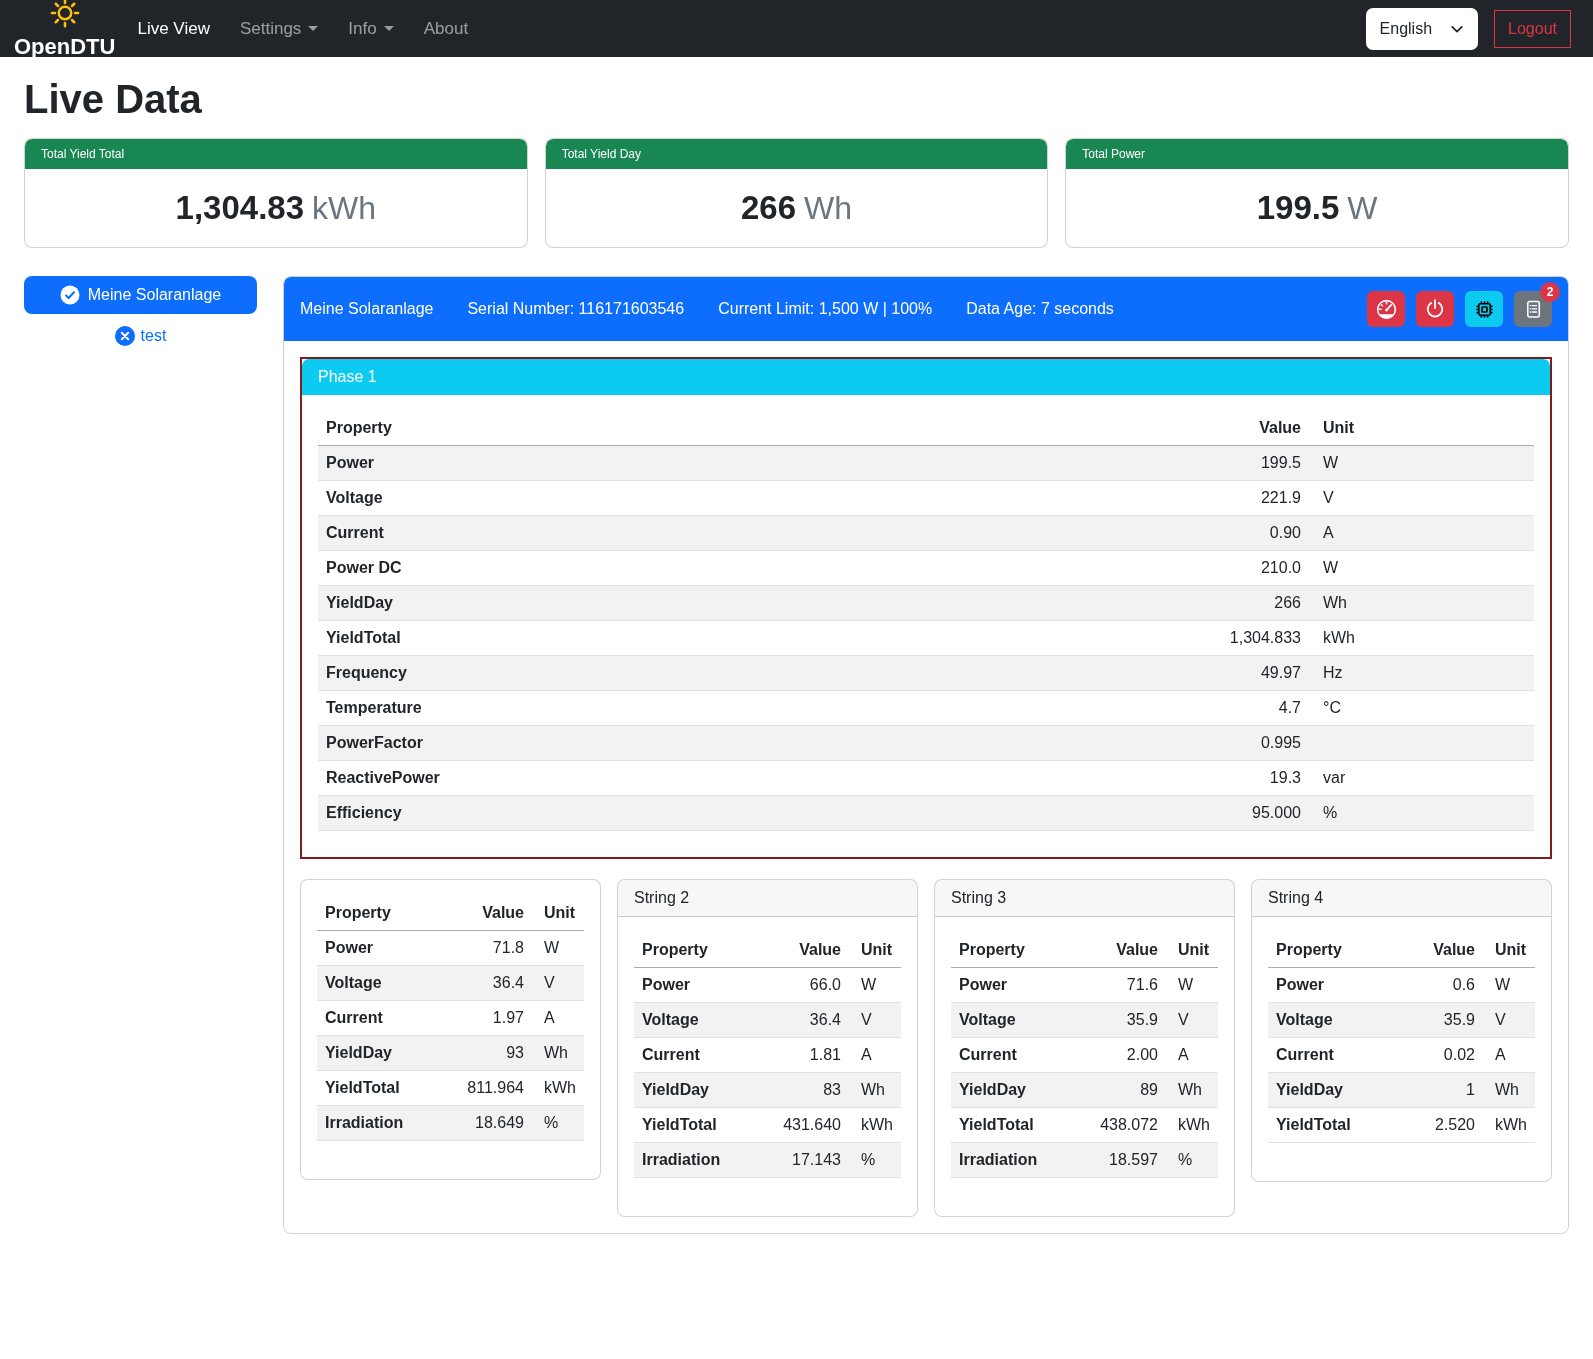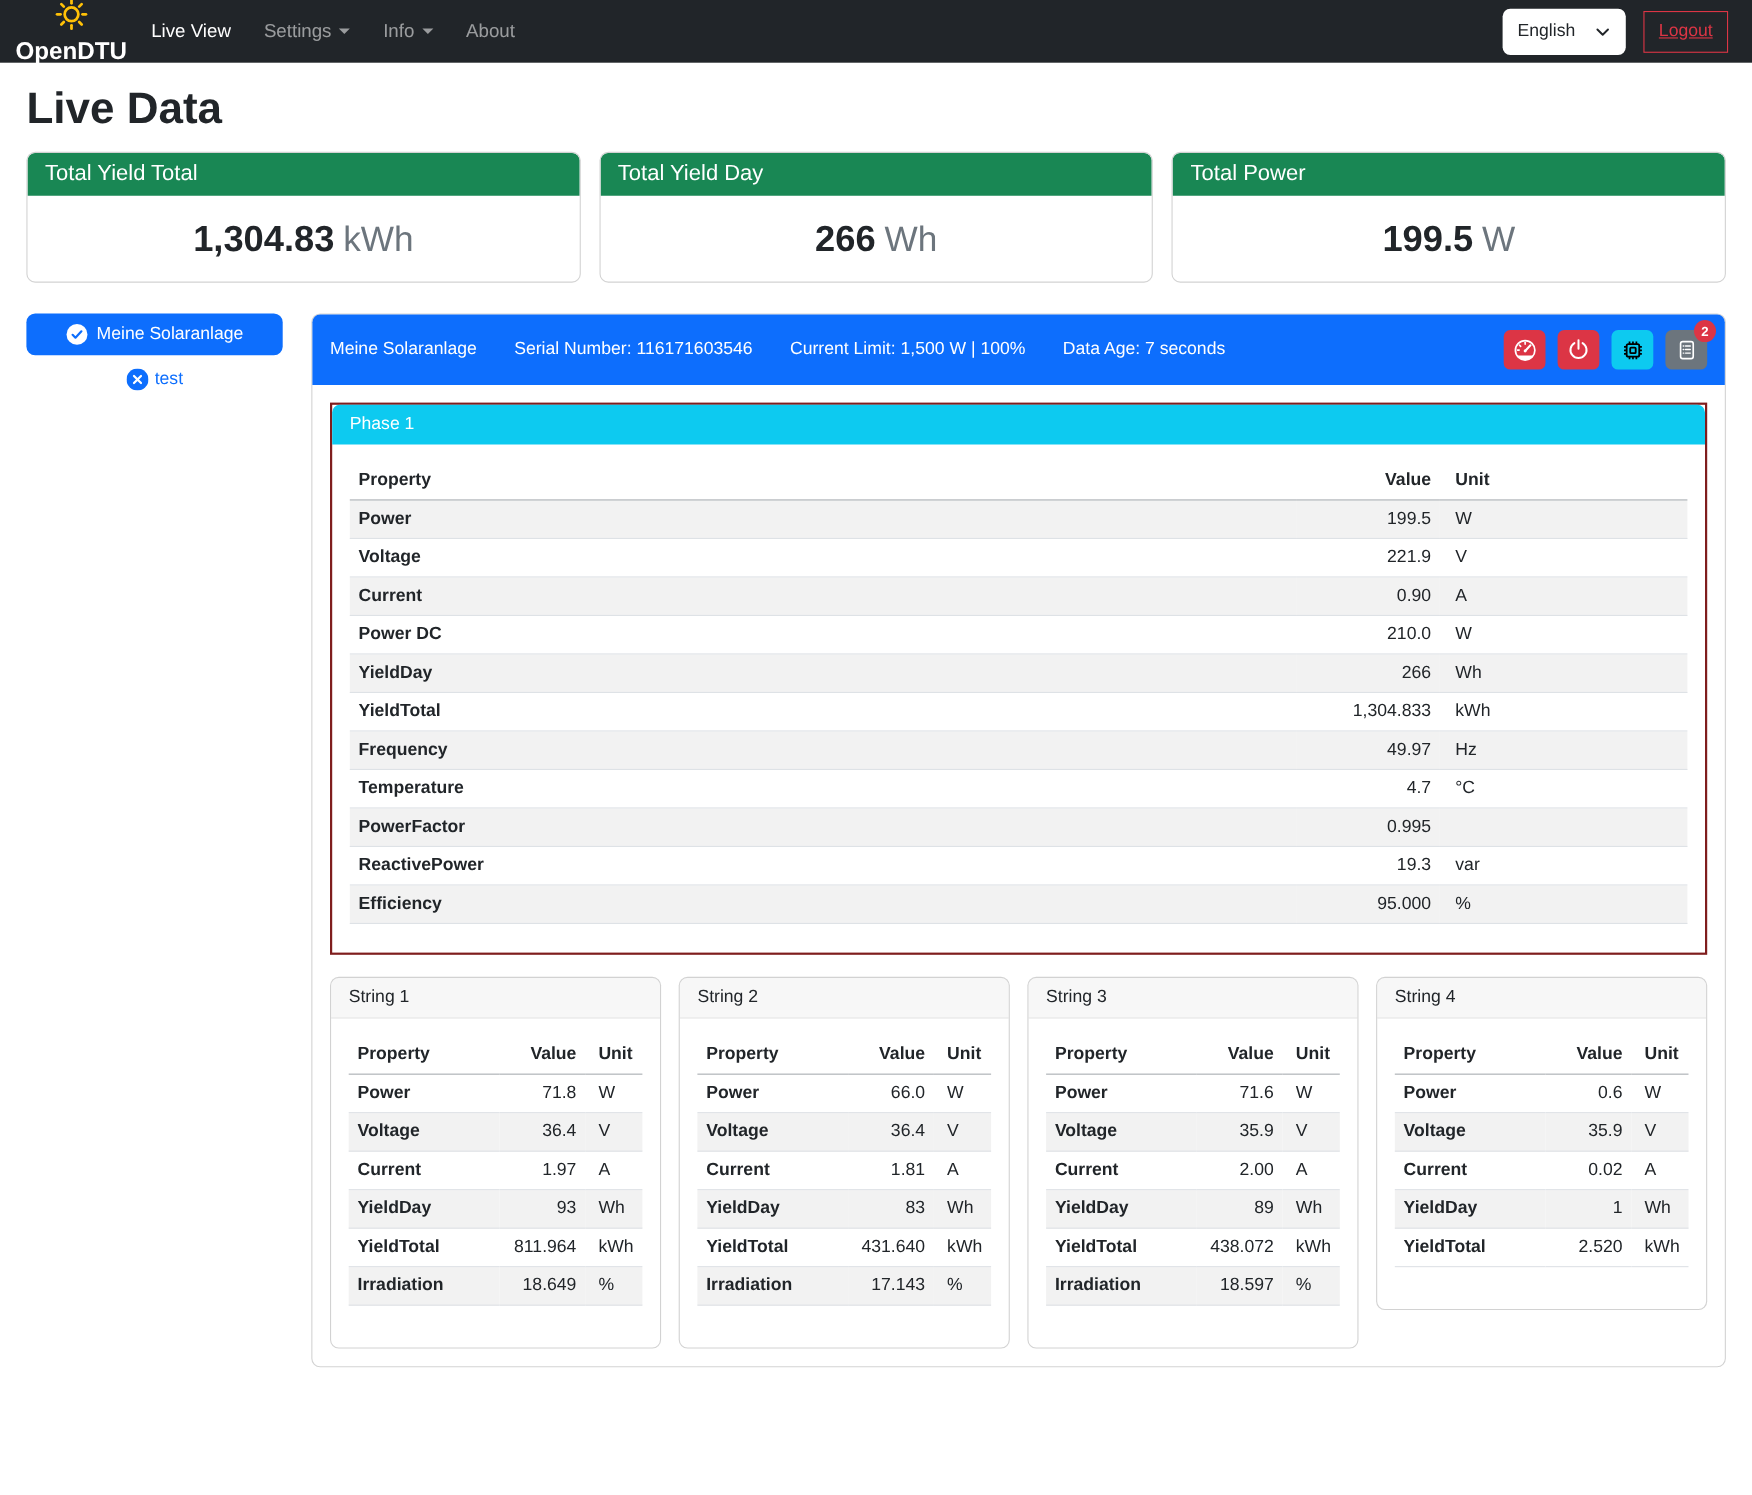--- a/index.html
+++ b/index.html
@@ -40,37 +40,37 @@
   .nav-right { margin-left: auto; display: flex; align-items: center; gap: 16px; }
   .lang-select {
     background: #fff; color: #212529; border-radius: 7px;
     height: 42px; padding: 0 14px; display: flex; align-items: center; gap: 18px;
     font-size: 16px; cursor: pointer;
   }
   .logout-btn {
     background: transparent; color: #dc3545;
     border: 1px solid #dc3545; border-radius: 0;
     height: 38px; padding: 0 13px; font-size: 16px;
-    font-family: "Liberation Sans", sans-serif; cursor: pointer; text-decoration: underline;
+    font-family: "Liberation Sans", sans-serif; cursor: pointer;
   }
 
   
   .page { padding: 8px 24px 28px 24px; }
   .page-title { font-size: 40px; font-weight: 700; margin: 12px 0 16px 0; }
 
   
   .summary-row { display: grid; grid-template-columns: repeat(3, 1fr); gap: 17px; }
   .card {
     border: 1px solid rgba(0,0,0,.175);
     border-radius: 8px; background: #fff; overflow: visible;
   }
   .summary-card { overflow: hidden; }
   .summary-card .card-header {
     background: #198754; color: #fff;
-    padding: 8px 16px; font-size: 20px;
+    padding: 8px 16px; font-size: 12px;
     border-radius: 7px 7px 0 0;
   }
   .summary-card .card-body {
     padding: 20px 16px; text-align: center;
   }
   .summary-value { font-size: 33px; font-weight: 600; color: #212529; }
   .summary-unit { font-size: 32px; font-weight: 500; color: #6c757d; margin-left: 8px; }
 
   
   .main-row { display: flex; align-items: flex-start; gap: 26px; margin-top: 28px; }
@@ -399,21 +399,20 @@
                     <td class="t-unit">%</td>
                   </tr>
                 </tbody>
             </table>
           </div>
         </div>
 
         <div class="strings-row">
 
           <div class="string-card">
-            <div class="string-header">String 1</div>
             <div class="string-body">
               <table class="data-table string-table">
                 <thead>
                   <tr>
                     <th class="t-prop">Property</th>
                     <th class="t-prop t-val">Value</th>
                     <th class="t-prop t-unit">Unit</th>
                   </tr>
                 </thead>
                 <tbody>

